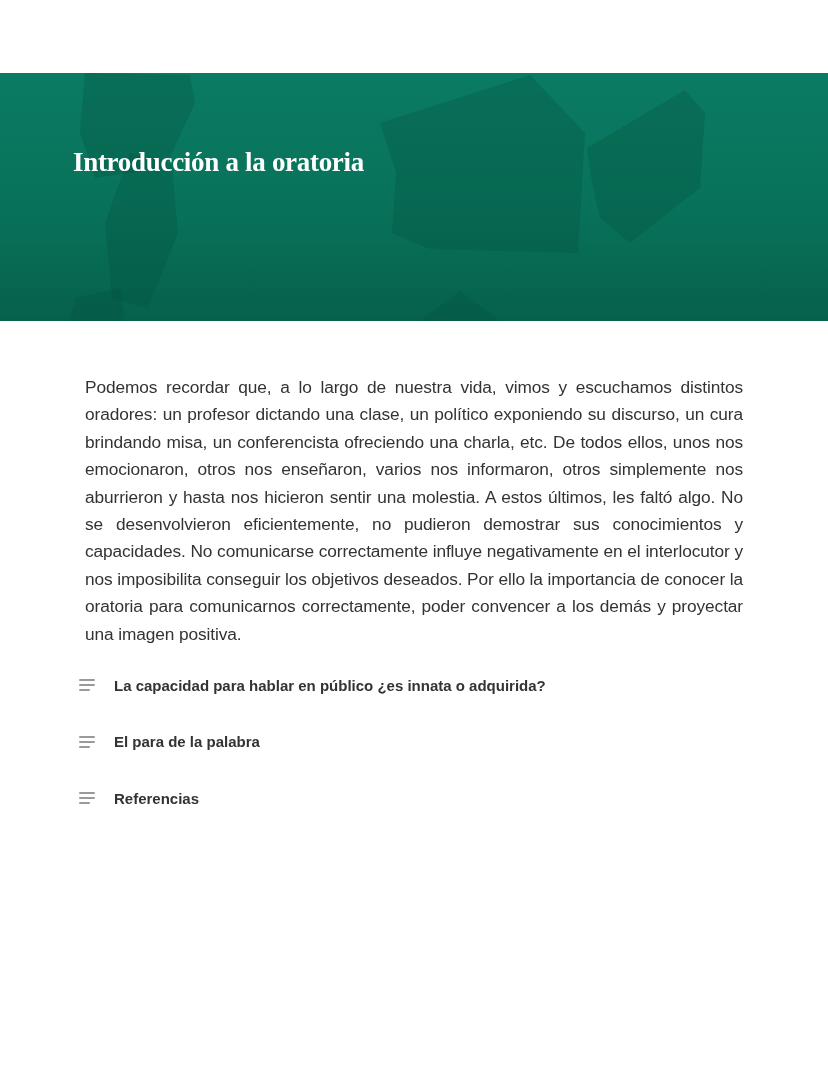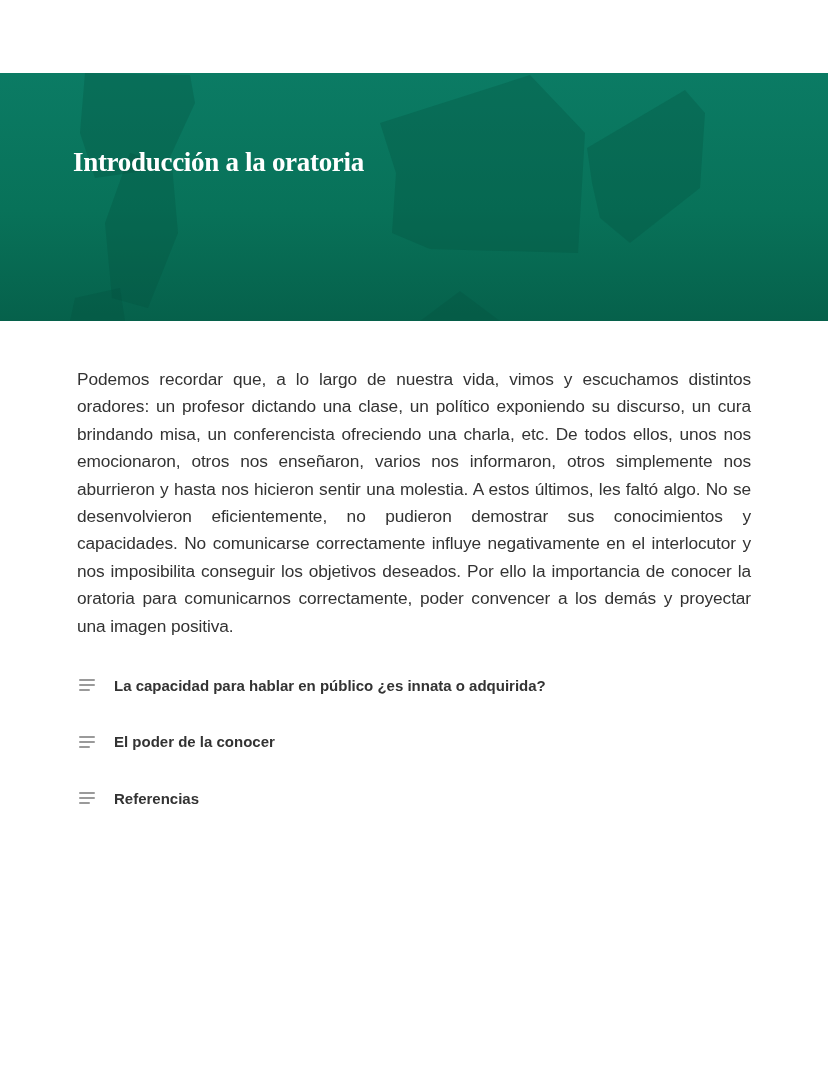--- a/index.html
+++ b/index.html
@@ -3,21 +3,21 @@
 <meta charset="utf-8">
 <style>
   html, body { margin: 0; padding: 0; background: #ffffff; }
   body { width: 828px; height: 1071px; position: relative; overflow: hidden; font-family: "Liberation Sans", sans-serif; }
   .banner { position: absolute; left: 0; top: 73px; width: 828px; height: 248px; overflow: hidden;
     background: linear-gradient(180deg, #0b7b64 0%, #087259 55%, #06614b 100%); }
   .banner svg { position: absolute; left: 0; top: 0; }
   .banner-title { position: absolute; left: 73px; top: 74px; margin: 0; color: #ffffff; font-weight: bold;
     font-size: 27px; letter-spacing: -0.3px; font-family: Liberation Serif, serif; }
   .content { position: absolute; left: 73px; top: 362px; width: 682px; }
-  .intro { margin: 4px; color: #333333; font-size: 17.3px; line-height: 27.4px; text-align: justify; letter-spacing: -0.1px; }
+  .intro { margin: 12px; color: #333333; font-size: 17.3px; line-height: 27.4px; text-align: justify; letter-spacing: -0.1px; }
   .toc { position: absolute; left: 79px; top: 673px; list-style: none; margin: 0; padding: 0; }
   .toc-item { display: flex; align-items: center; height: 24px; margin-bottom: 32.5px; cursor: pointer; }
   .toc-icon { width: 16px; height: 12px; margin-right: 19px; position: relative; }
   .toc-icon span { position: absolute; left: 0; height: 2px; background: #9a9a9a; border-radius: 1px; }
   .toc-label { color: #333333; font-size: 15px; font-weight: bold; }
 </style>
 </head>
 <body>
 
 <header class="banner">
@@ -46,21 +46,21 @@
         <span style="top:10px;width:11px"></span>
     </span>
     <span class="toc-label">La capacidad para hablar en público ¿es innata o adquirida?</span>
   </li>
   <li class="toc-item">
     <span class="toc-icon">
       <span style="top:0;width:16px"></span>
         <span style="top:5px;width:16px"></span>
         <span style="top:10px;width:11px"></span>
     </span>
-    <span class="toc-label">El poder de la conocer</span>
+    <span class="toc-label">El para de la palabra</span>
   </li>
   <li class="toc-item">
     <span class="toc-icon">
       <span style="top:0;width:16px"></span>
         <span style="top:5px;width:16px"></span>
         <span style="top:10px;width:11px"></span>
     </span>
     <span class="toc-label">Referencias</span>
   </li>
 </ul>

